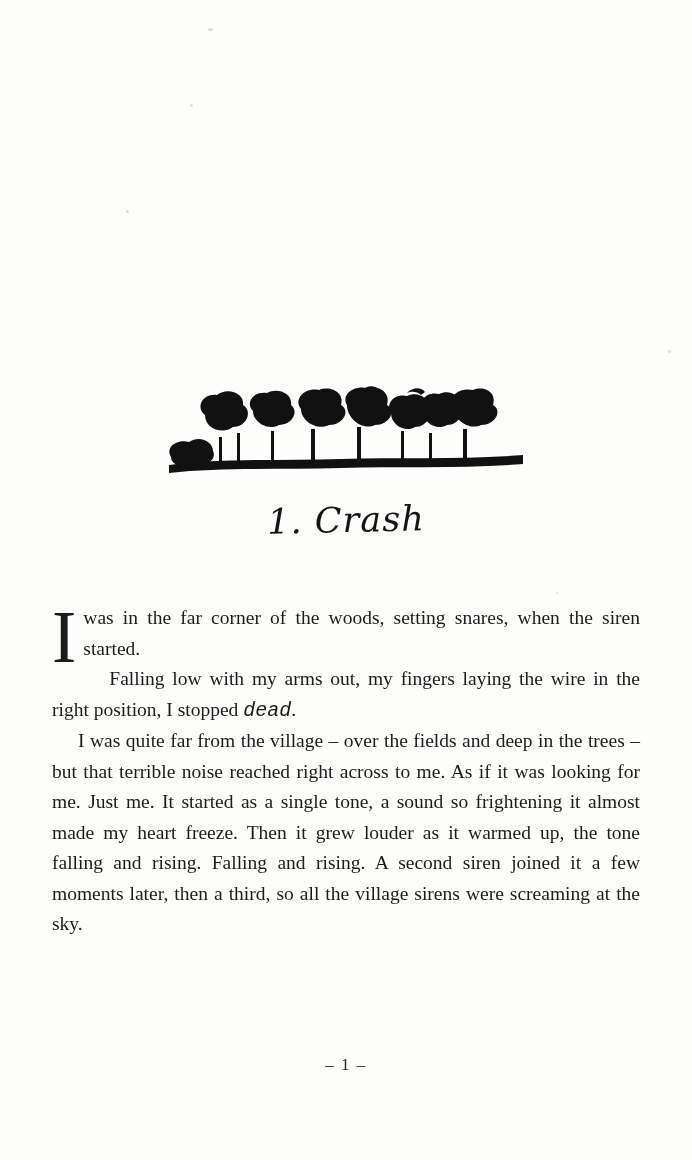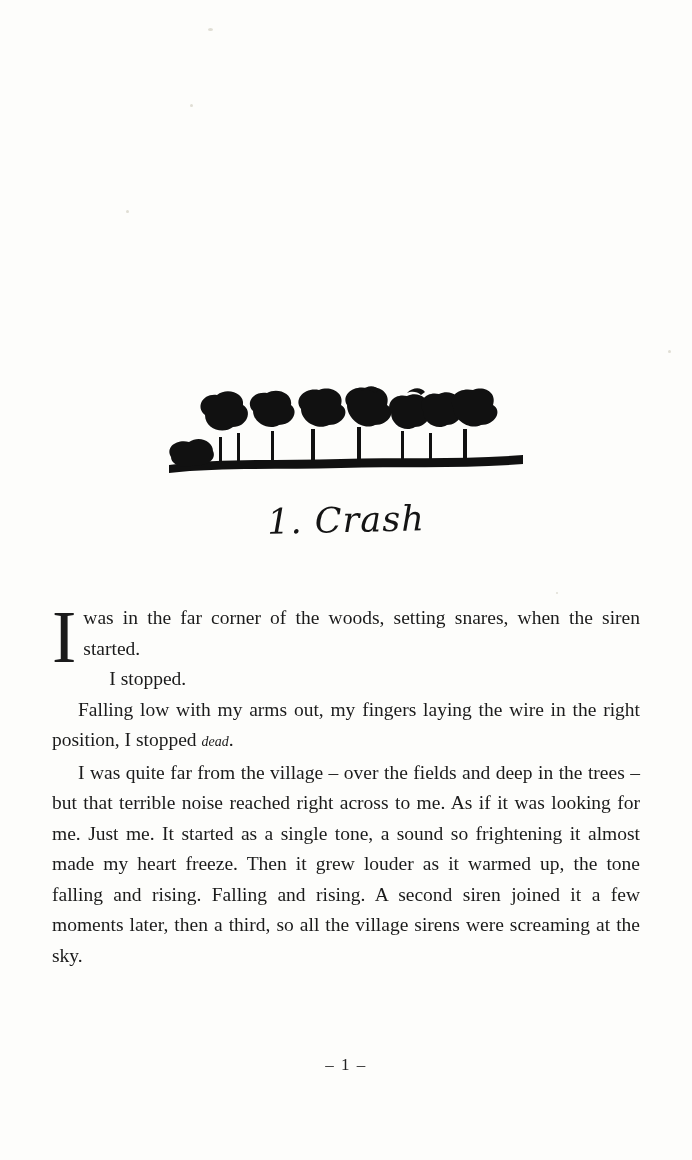--- a/index.html
+++ b/index.html
@@ -77,23 +77,23 @@
     float: left;
     font-family: "Liberation Serif", serif;
     font-size: 73px;
     line-height: 62px;
     padding: 2px 7px 0 0;
     margin-top: 2px;
     font-weight: 400;
   }
 
   em.hand {
-    font-family: Liberation Serif, serif;
+    font-family: Liberation Mono, monospace;
     font-style: italic;
-    font-size: 14px;
+    font-size: 20px;
   }
 
   .folio {
     position: absolute;
     left: 0;
     right: 0;
     top: 1055px;
     text-align: center;
     font-size: 17px;
     letter-spacing: 1.5px;
@@ -139,20 +139,19 @@
         <path d="M200 6 C 206 0, 214 0, 218 5 L 214 8 C 210 4, 204 4, 200 6 Z"></path>
         <path d="M246 8 C 252 2, 260 2, 264 7 L 260 10 C 256 6, 250 6, 246 8 Z"></path>
       </g>
     </svg>
   </div>
 
   <div class="chapter-title">1. Crash</div>
 
   <div class="body-text">
     <p class="first"><span class="dropcap">I</span><span>was in the far corner of the woods, setting snares, when the siren started.</span></p>
-    <p><span>I stopped.</span></p>
     <p><span>Falling low with my arms out, my fingers laying the wire in the right position, I stopped </span><em class="hand">dead</em><span>.</span></p>
     <p><span>I was quite far from the village – over the fields and deep in the trees – but that terrible noise reached right across to me. As if it was looking for me. Just me. It started as a single tone, a sound so frightening it almost made my heart freeze. Then it grew louder as it warmed up, the tone falling and rising. Falling and rising. A second siren joined it a few moments later, then a third, so all the village sirens were screaming at the sky.</span></p>
   </div>
 
   <div class="folio">– 1 –</div>
 
 </div>
 
 </body></html>

